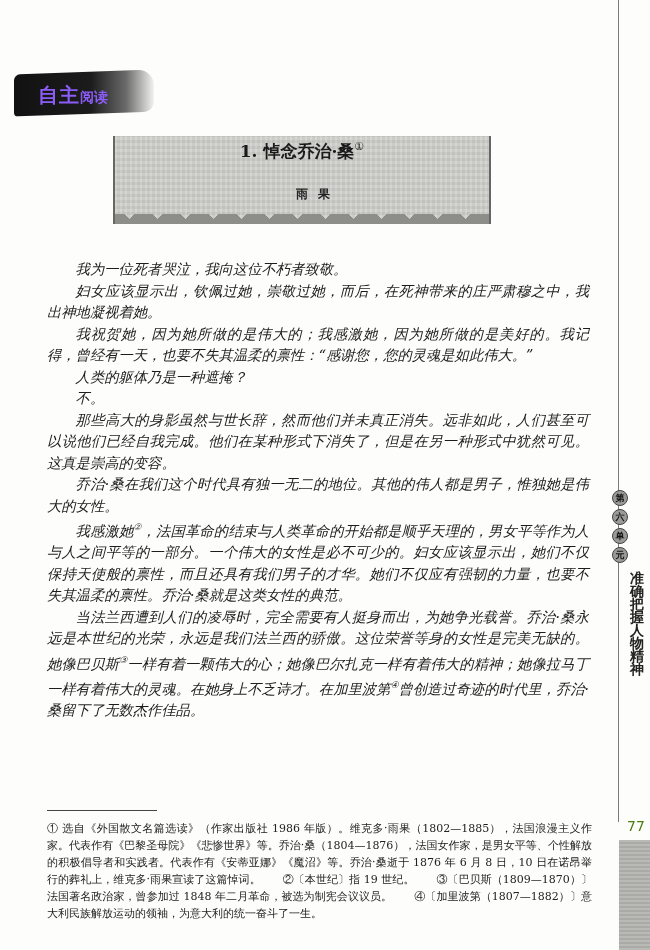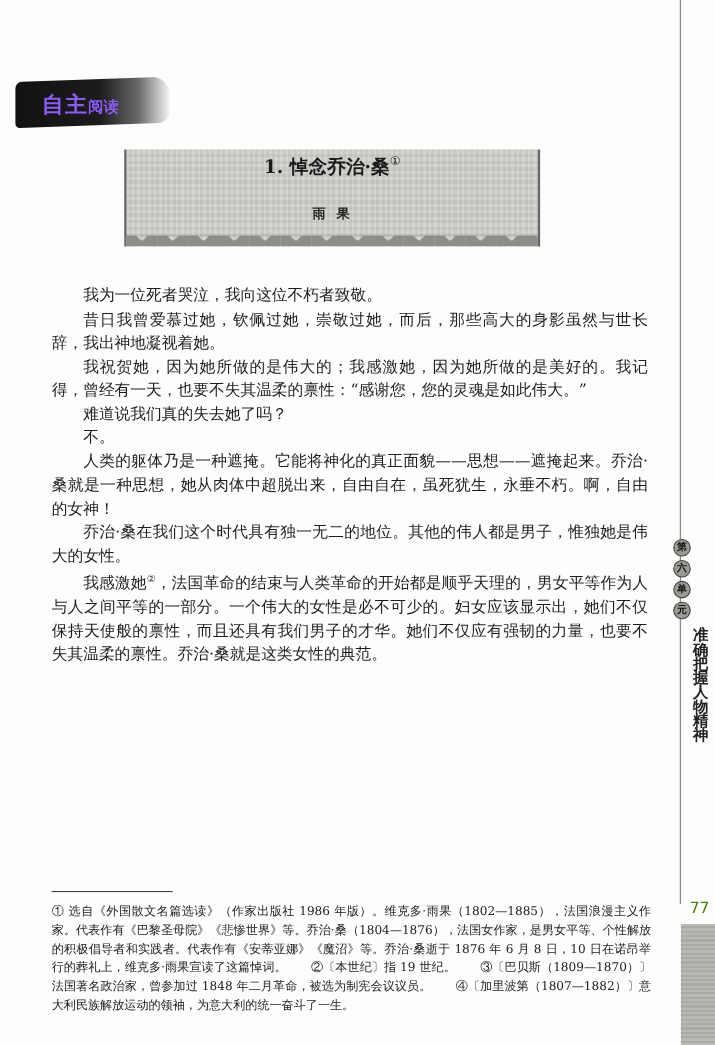--- a/index.html
+++ b/index.html
@@ -36,29 +36,29 @@
     background:
       linear-gradient(135deg, transparent 50%, #8d8d8a 50%) 0 0 / 28px 10px repeat-x,
       linear-gradient(225deg, transparent 50%, #8d8d8a 50%) 0 0 / 28px 10px repeat-x;
   }
   .title-main {
     position: absolute; left: 0; width: 100%; top: 4px; text-align: center;
     font-size: 17px; font-weight: bold; color: #1a1a1a;
   }
   .title-main sup { font-size: 11px; font-weight: normal; }
   .title-author {
-    position: absolute; left: 4px; width: 100%; top: 50px; text-align: center;
+    position: absolute; left: 16px; width: 100%; top: 50px; text-align: center;
     font-size: 12px; font-weight: bold; letter-spacing: 10px; color: #222;
   }
 
   .body-text {
     position: absolute; left: 47px; top: 259px; width: 542px;
     font-size: 14.3px; line-height: 21.5px; color: #1d1d1d;
   }
-  .body-text p { margin: 0; text-indent: 2em; text-align: justify; }
+  .body-text p { margin: 0; text-indent: 2em; text-align: justify; font-style: italic; }
   .body-text sup { font-size: 9px; }
 
   .fn-rule {
     position: absolute; left: 47px; top: 810px; width: 110px; height: 1px; background: #444;
   }
   .footnotes {
     position: absolute; left: 47px; top: 820px; width: 545px;
     font-size: 11px; line-height: 17px; color: #222; text-align: justify;
   }
   .footnotes span.gap { display: inline-block; width: 22px; }
@@ -99,27 +99,28 @@
   <div class="title-main">
     <span>1.</span>
     <span>悼念乔治·桑</span><sup>①</sup>
   </div>
   <div class="title-author">雨果</div>
   <div class="title-zigzag"></div>
 </div>
 
 <div class="body-text">
   <p>我为一位死者哭泣，我向这位不朽者致敬。</p>
-  <p>昔日我曾爱慕过她，钦佩过她，崇敬过她，而后，那些高大的身影虽然与世长辞，我出神地凝视着她。</p>
+  <p>妇女应该显示出，钦佩过她，崇敬过她，而后，在死神带来的庄严肃穆之中，我出神地凝视着她。</p>
   <p>我祝贺她，因为她所做的是伟大的；我感激她，因为她所做的是美好的。我记得，曾经有一天，也要不失其温柔的禀性：“感谢您，您的灵魂是如此伟大。”</p>
-  <p>难道说我们真的失去她了吗？</p>
+  <p>人类的躯体乃是一种遮掩？</p>
   <p>不。</p>
-  <p>人类的躯体乃是一种遮掩。它能将神化的真正面貌——思想——遮掩起来。乔治·桑就是一种思想，她从肉体中超脱出来，自由自在，虽死犹生，永垂不朽。啊，自由的女神！</p>
+  <p>那些高大的身影虽然与世长辞，然而他们并未真正消失。远非如此，人们甚至可以说他们已经自我完成。他们在某种形式下消失了，但是在另一种形式中犹然可见。这真是崇高的变容。</p>
   <p>乔治·桑在我们这个时代具有独一无二的地位。其他的伟人都是男子，惟独她是伟大的女性。</p>
   <p><span>我感激她</span><sup>②</sup><span>，法国革命的结束与人类革命的开始都是顺乎天理的，男女平等作为人与人之间平等的一部分。一个伟大的女性是必不可少的。妇女应该显示出，她们不仅保持天使般的禀性，而且还具有我们男子的才华。她们不仅应有强韧的力量，也要不失其温柔的禀性。乔治·桑就是这类女性的典范。</span></p>
+  <p><span>当法兰西遭到人们的凌辱时，完全需要有人挺身而出，为她争光载誉。乔治·桑永远是本世纪的光荣，永远是我们法兰西的骄傲。这位荣誉等身的女性是完美无缺的。她像巴贝斯</span><sup>③</sup><span>一样有着一颗伟大的心；她像巴尔扎克一样有着伟大的精神；她像拉马丁一样有着伟大的灵魂。在她身上不乏诗才。在加里波第</span><sup>④</sup><span>曾创造过奇迹的时代里，乔治·桑留下了无数杰作佳品。</span></p>
 </div>
 
 <div class="fn-rule"></div>
 <div class="footnotes">
   <span>① 选自《外国散文名篇选读》（作家出版社 1986 年版）。维克多·雨果（1802—1885），法国浪漫主义作家。代表作有《巴黎圣母院》《悲惨世界》等。乔治·桑（1804—1876），法国女作家，是男女平等、个性解放的积极倡导者和实践者。代表作有《安蒂亚娜》《魔沼》等。乔治·桑逝于 1876 年 6 月 8 日，10 日在诺昂举行的葬礼上，维克多·雨果宣读了这篇悼词。</span><span class="gap"></span><span>②〔本世纪〕指 19 世纪。</span><span class="gap"></span><span>③〔巴贝斯（1809—1870）〕法国著名政治家，曾参加过 1848 年二月革命，被选为制宪会议议员。</span><span class="gap"></span><span>④〔加里波第（1807—1882）〕意大利民族解放运动的领袖，为意大利的统一奋斗了一生。</span>
 </div>
 
 <div class="margin-line"></div>
 <div class="unit-badges">
   <div class="unit-badge">第</div>

